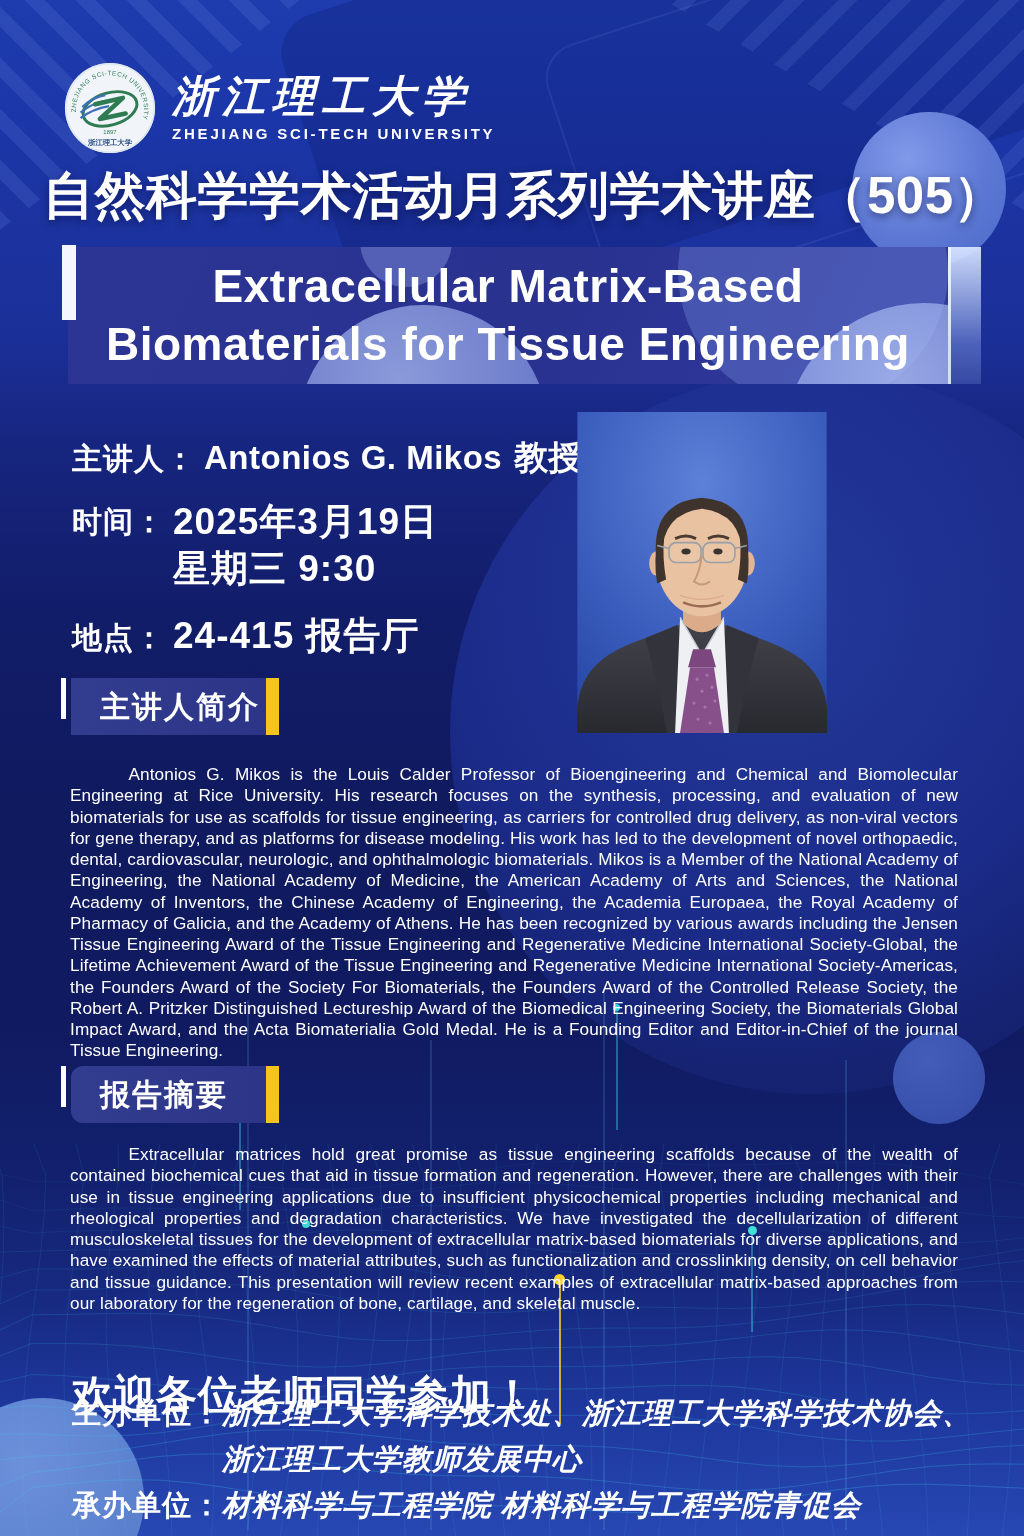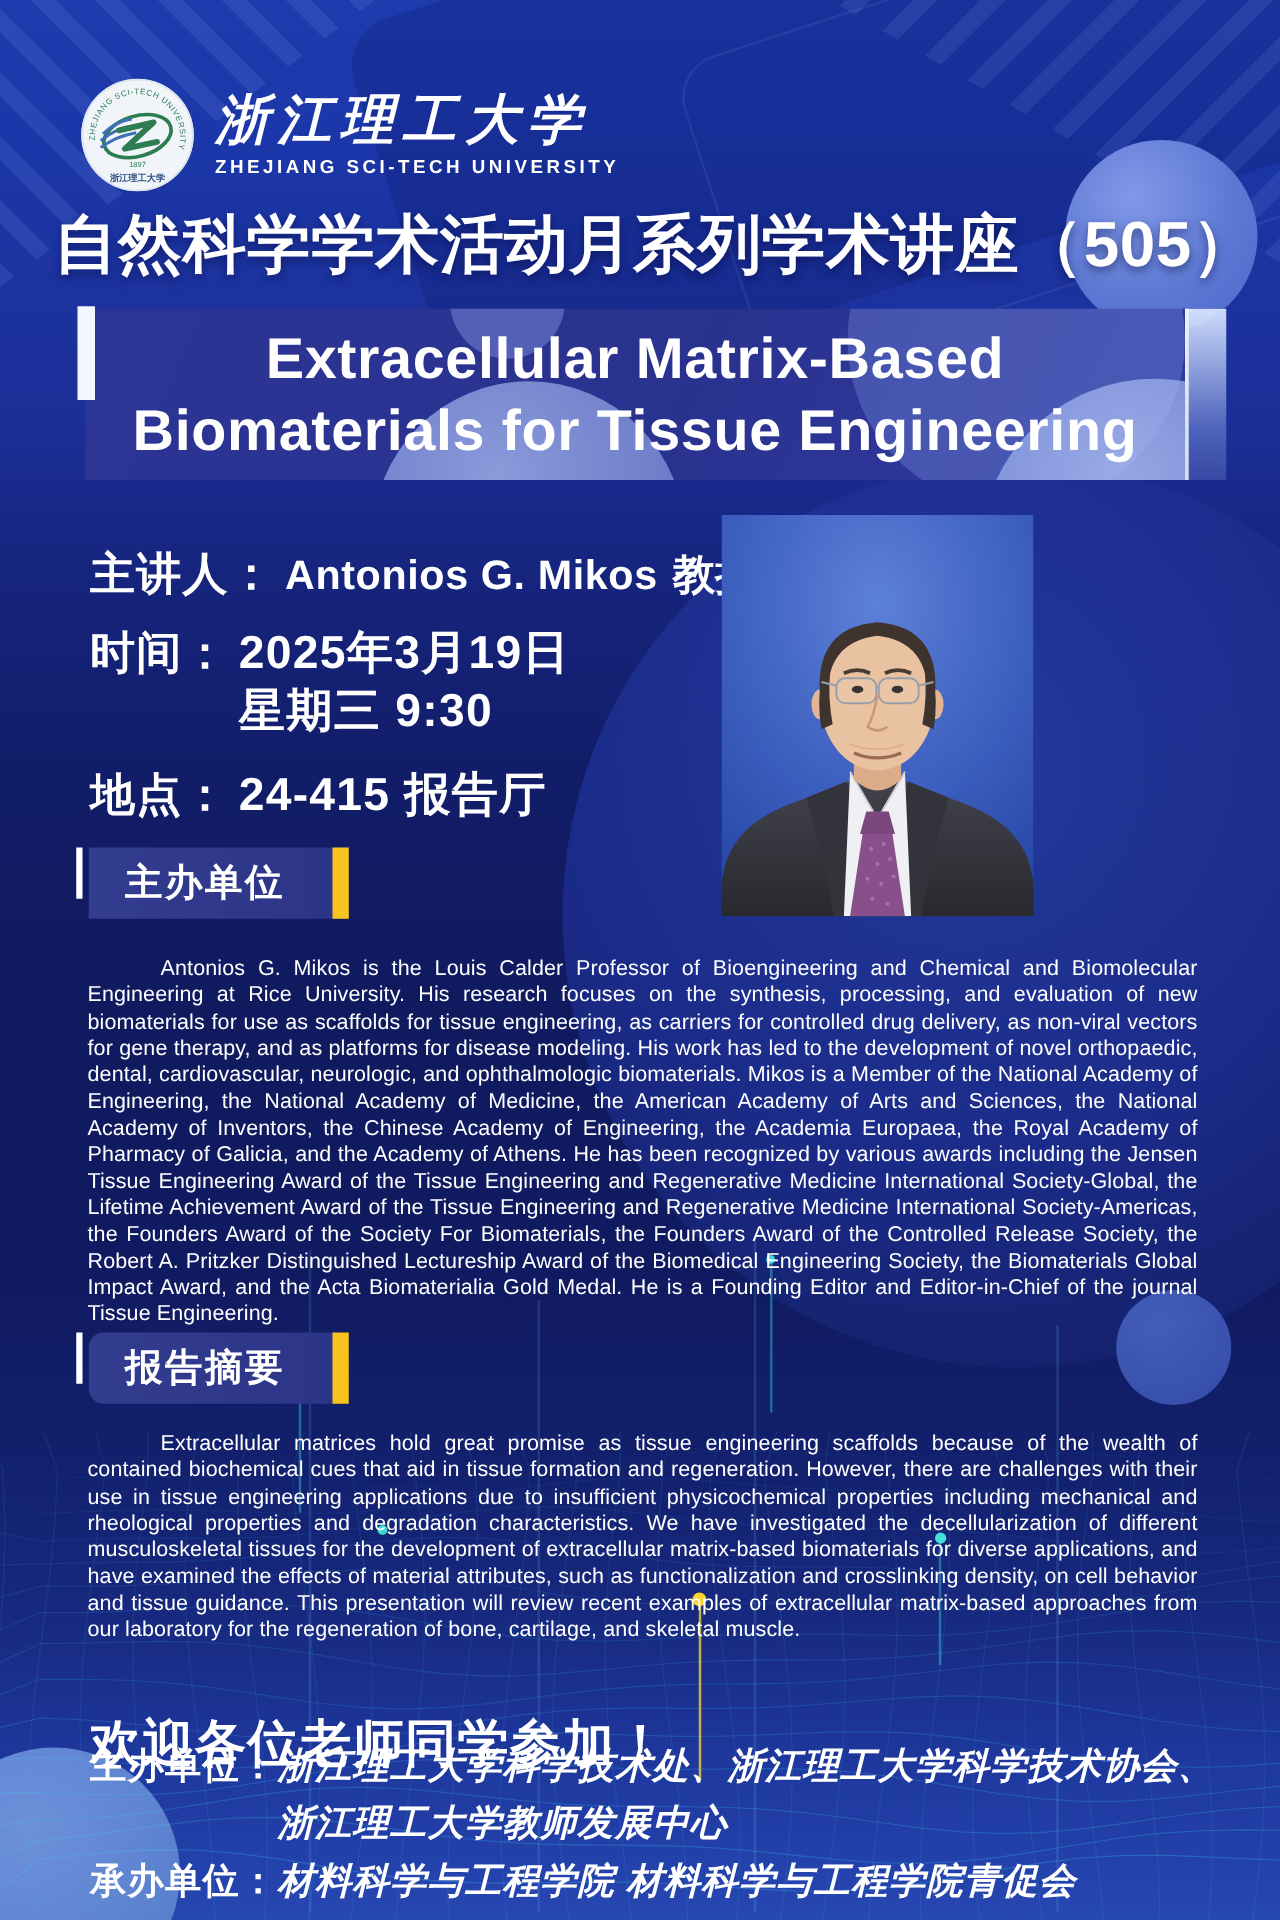--- a/index.html
+++ b/index.html
@@ -61,21 +61,21 @@
   .tb-c4{left:716px;top:56px;width:280px;height:280px;background:radial-gradient(circle at 42% 28%, rgba(175,192,244,.8), rgba(125,148,228,.5));}
   .tb-whitebar{left:62px;top:245px;width:14px;height:75px;background:#f4f7ff;}
   .tb-rightbar{left:948px;top:247px;width:30px;height:137px;
     background:linear-gradient(180deg, rgba(214,228,255,.95), rgba(140,162,230,.45) 70%, rgba(120,142,215,.3));
     border-left:3px solid rgba(240,248,255,.85);}
   .title-text{left:68px;width:880px;top:258px;text-align:center;
     font-size:46px;font-weight:bold;line-height:1.26;letter-spacing:0.5px;}
 
   
   .info-row{position:absolute;display:flex;align-items:flex-start;white-space:nowrap;}
-  .info-label{font-size:36px;font-weight:800;letter-spacing:1px;}
+  .info-label{font-size:30px;font-weight:800;letter-spacing:1px;}
   .info-strong{font-size:37px;font-weight:800;line-height:47px;letter-spacing:1px;}
   .speaker-name{font-size:33px;font-weight:bold;padding:0 12px 0 8px;letter-spacing:0.5px;}
   .speaker-suffix{font-size:34px;font-weight:800;}
   .row-speaker{left:72px;top:435px;align-items:baseline;}
   .row-time{left:72px;top:498px;}
   .row-time .info-label{line-height:47px;margin-right:8px;}
   .row-place{left:72px;top:612px;align-items:baseline;}
   .row-place .info-label{margin-right:8px;}
 
   
@@ -287,21 +287,21 @@
       <rect x="126" y="131" width="32" height="20" rx="7"></rect>
       <path d="M124,138 L126,138 M92,137 L80,134 M158,137 L170,134" fill="none"></path>
     </g>
 
     <path d="M125,144 Q122,162 117,170 Q125,176 133,170" stroke="#c79876" stroke-width="2" fill="none"></path>
     <path d="M106,191 Q125,199 144,191" stroke="#9c6a54" stroke-width="2.6" fill="none"></path>
     <path d="M103,184 Q125,192 147,184" stroke="#d3a384" stroke-width="1.2" fill="none" opacity="0.7"></path>
   </svg>
 
   <div class="sec sec-bio">
-    <div class="sec-label">主办单位</div>
+    <div class="sec-label">主讲人简介</div>
   </div>
   <p class="para para-bio">Antonios G. Mikos is the Louis Calder Professor of Bioengineering and Chemical and Biomolecular Engineering at Rice University. His research focuses on the synthesis, processing, and evaluation of new biomaterials for use as scaffolds for tissue engineering, as carriers for controlled drug delivery, as non-viral vectors for gene therapy, and as platforms for disease modeling. His work has led to the development of novel orthopaedic, dental, cardiovascular, neurologic, and ophthalmologic biomaterials. Mikos is a Member of the National Academy of Engineering, the National Academy of Medicine, the American Academy of Arts and Sciences, the National Academy of Inventors, the Chinese Academy of Engineering, the Academia Europaea, the Royal Academy of Pharmacy of Galicia, and the Academy of Athens. He has been recognized by various awards including the Jensen Tissue Engineering Award of the Tissue Engineering and Regenerative Medicine International Society-Global, the Lifetime Achievement Award of the Tissue Engineering and Regenerative Medicine International Society-Americas, the Founders Award of the Society For Biomaterials, the Founders Award of the Controlled Release Society, the Robert A. Pritzker Distinguished Lectureship Award of the Biomedical Engineering Society, the Biomaterials Global Impact Award, and the Acta Biomaterialia Gold Medal. He is a Founding Editor and Editor-in-Chief of the journal Tissue Engineering.</p>
 
   <div class="sec sec-abs">
     <div class="sec-label">报告摘要</div>
   </div>
   <p class="para para-abs">Extracellular matrices hold great promise as tissue engineering scaffolds because of the wealth of contained biochemical cues that aid in tissue formation and regeneration. However, there are challenges with their use in tissue engineering applications due to insufficient physicochemical properties including mechanical and rheological properties and degradation characteristics. We have investigated the decellularization of different musculoskeletal tissues for the development of extracellular matrix-based biomaterials for diverse applications, and have examined the effects of material attributes, such as functionalization and crosslinking density, on cell behavior and tissue guidance. This presentation will review recent examples of extracellular matrix-based approaches from our laboratory for the regeneration of bone, cartilage, and skeletal muscle.</p>
 
   <div class="abs welcome">欢迎各位老师同学参加！</div>
 

